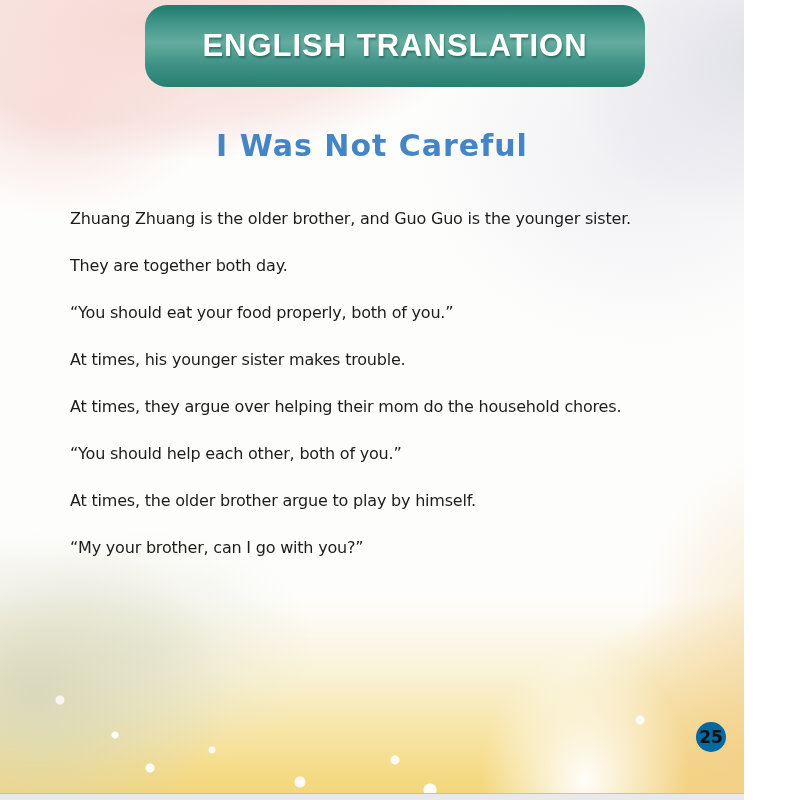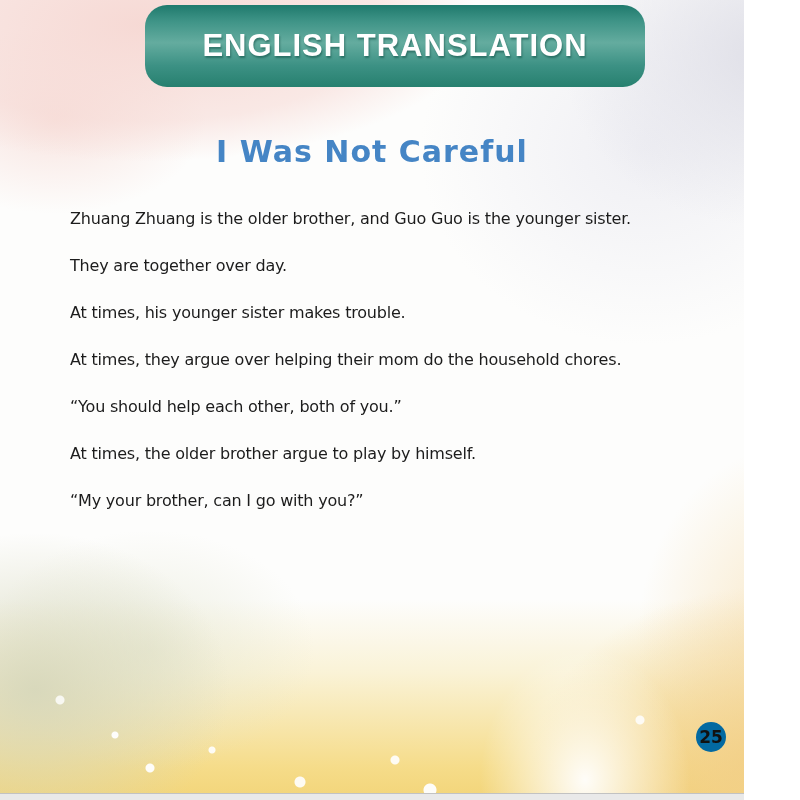--- a/index.html
+++ b/index.html
@@ -70,21 +70,21 @@
     text-shadow: 1px 2px 2px rgba(0, 60, 50, 0.45);
   }
   .title {
     position: absolute;
     left: 0; right: 0; top: 128px;
     text-align: center;
     color: #4585c5;
     font-weight: bold;
     font-size: 30px;
     letter-spacing: 1px;
-    margin: 6px;
+    margin: 0;
   }
   .story {
     position: absolute;
     left: 70px; top: 208px;
     width: 690px;
   }
   .story p {
     margin: 0 0 26px 0;
     font-size: 16px;
     line-height: 21px;
@@ -111,21 +111,22 @@
   <div class="washes"></div>
 
   <div class="banner">
     <span class="banner-label">ENGLISH TRANSLATION</span>
   </div>
 
   <h1 class="title">I Was Not Careful</h1>
 
   <div class="story">
     <p>Zhuang Zhuang is the older brother, and Guo Guo is the younger sister.</p>
-    <p>They are together over day.</p>
+    <p>They are together both day.</p>
+    <p>“You should eat your food properly, both of you.”</p>
     <p>At times, his younger sister makes trouble.</p>
     <p>At times, they argue over helping their mom do the household chores.</p>
     <p>“You should help each other, both of you.”</p>
     <p>At times, the older brother argue to play by himself.</p>
     <p>“My your brother, can I go with you?”</p>
   </div>
 
   <div class="page-number">25</div>
 
   <div class="scan-edge"></div>

